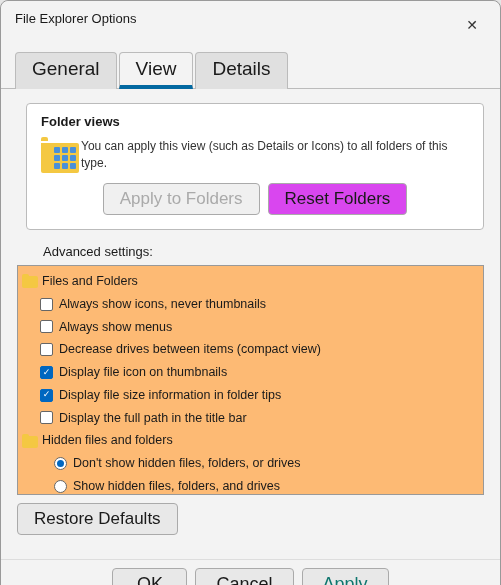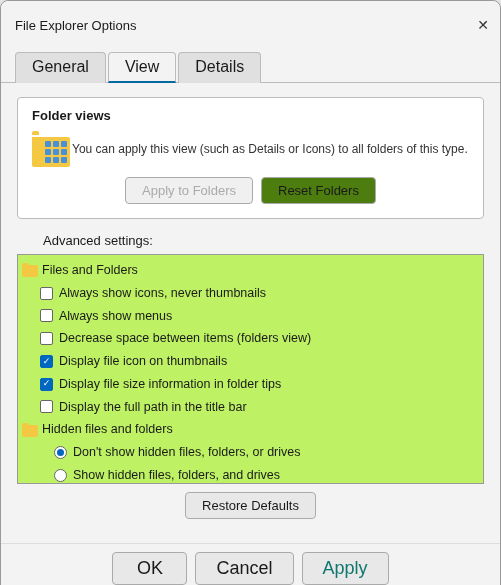--- a/index.html
+++ b/index.html
@@ -15,23 +15,22 @@
     .dialog {
       width: 501px;
       background: #f3f3f3;
       border: 1px solid #999;
       border-radius: 8px;
       box-shadow: 0 8px 32px rgba(0,0,0,0.25);
       overflow: hidden;
     }
     .title-bar {
       background: #f3f3f3;
-      padding: 10px 3px 0 14px;
-      display: flex;
-      align-items: center;
+      padding: 10px 14px 0 14px;
+      display: flex;
       justify-content: space-between;
       border-radius: 8px 8px 0 0;
     }
     .title-bar-title {
       font-size: 13px;
       color: #1a1a1a;
       font-weight: 400;
     }
     .close-btn {
       width: 28px;
@@ -53,40 +52,41 @@
       border-bottom: 1px solid #bbb;
       margin-top: 4px;
     }
     .tab {
       padding: 5px 16px;
       background: #e0e0e0;
       border: 1px solid #bbb;
       border-bottom: none;
       border-radius: 4px 4px 0 0;
       cursor: pointer;
-      font-size: 16px;
+      font-size: 19px;
       color: #1a1a1a;
       position: relative;
       bottom: -1px;
     }
     .tab.active {
       background: #f3f3f3;
-      border-bottom: 2px solid #0369a1;
+      border-bottom: 4px solid #0369a1;
       font-weight: 400;
       z-index: 1;
     }
     .content {
       padding: 14px 16px;
     }
     .folder-views-section {
       border: 1px solid #bbb;
       border-radius: 4px;
       padding: 10px 14px 14px 14px;
       background: white;
       margin-bottom: 14px;
+      margin-left: 9px;
     }
     .section-label {
       font-size: 13px;
       font-weight: 600;
       margin-bottom: 8px;
       color: #1a1a1a;
     }
     .folder-views-content {
       display: flex;
       align-items: center;
@@ -123,41 +123,41 @@
       gap: 8px;
       margin-top: 10px;
       justify-content: center;
     }
     .btn {
       padding: 5px 16px;
       border: 1px solid #aaa;
       border-radius: 4px;
       background: #e8e8e8;
       cursor: pointer;
-      font-size: 13px;
+      font-size: 17px;
       color: #1a1a1a;
     }
     .btn.primary {
-      background: #4d7c0f;
+      background: #d946ef;
     }
     .btn:disabled {
       color: #aaa;
       cursor: default;
       background: #f0f0f0;
     }
     .advanced-label {
       font-size: 13px;
       font-weight: 400;
       margin-bottom: 6px;
       color: #1a1a1a;
       margin-left: 26px;
     }
     .settings-list {
       border: 1px solid #999;
-      background: #bef264;
+      background: #fdba74;
       height: 230px;
       overflow-y: scroll;
       padding: 4px 0;
     }
     .settings-list::-webkit-scrollbar { width: 14px; }
     .settings-list::-webkit-scrollbar-track { background: #f0f0f0; }
     .settings-list::-webkit-scrollbar-thumb { background: #bbb; border: 2px solid #f0f0f0; border-radius: 4px; }
     .tree-item {
       display: flex;
       align-items: center;
@@ -234,21 +234,21 @@
     }
     .radio.checked::after {
       content: '';
       width: 7px;
       height: 7px;
       background: #0067c0;
       border-radius: 50%;
     }
     .bottom-row {
       display: flex;
-      justify-content: center;
+      justify-content: flex-start;
       padding: 8px 0 4px 0;
       margin-bottom: 6px;
     }
     .dialog-buttons {
       display: flex;
       justify-content: center;
       gap: 8px;
       padding: 8px 14px 14px 14px;
       border-top: 1px solid #ddd;
     }
@@ -326,21 +326,21 @@
         <span>Always show icons, never thumbnails</span>
       </div>
 
       <div class="tree-item child">
         <div class="checkbox"></div>
         <span>Always show menus</span>
       </div>
 
       <div class="tree-item child">
         <div class="checkbox"></div>
-        <span>Decrease space between items (folders view)</span>
+        <span>Decrease drives between items (compact view)</span>
       </div>
 
       <div class="tree-item child">
         <div class="checkbox checked">✓</div>
         <span>Display file icon on thumbnails</span>
       </div>
 
       <div class="tree-item child">
         <div class="checkbox checked">✓</div>
         <span>Display file size information in folder tips</span>

